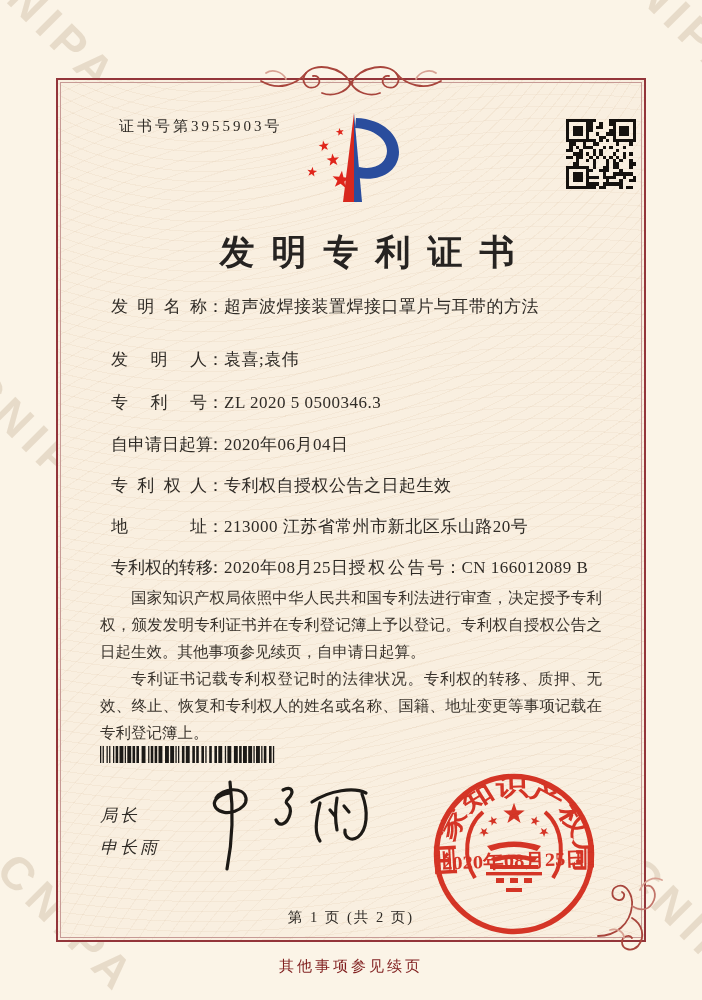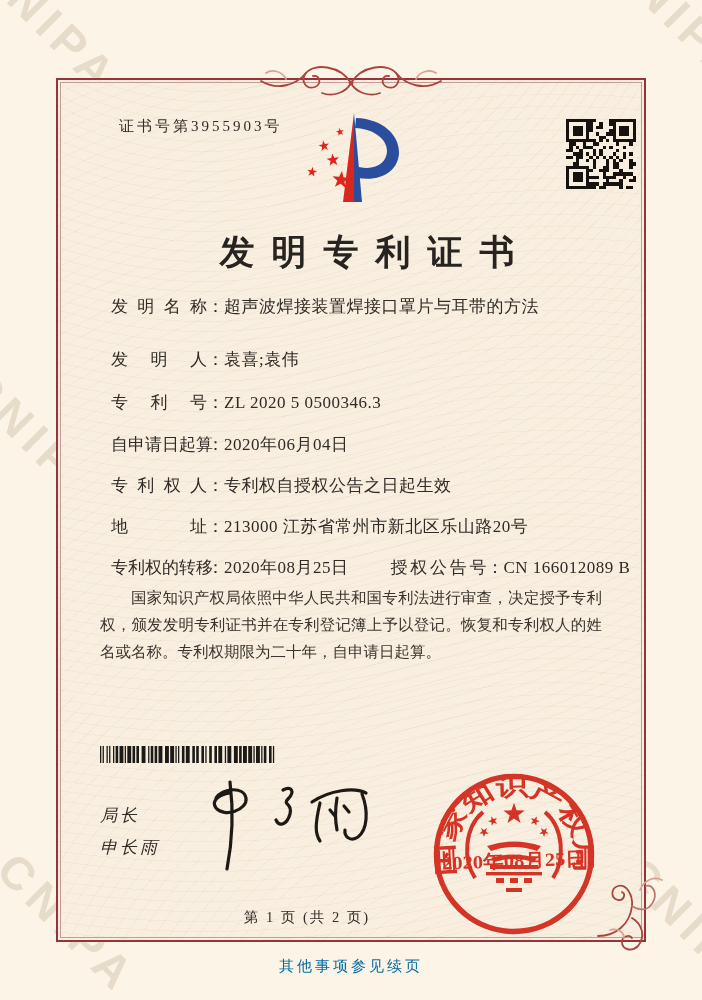--- a/index.html
+++ b/index.html
@@ -38,37 +38,37 @@
   .title{
     position:absolute;left:0;top:213px;width:702px;margin:16px;
     font-size:35px;font-weight:bold;text-align:center;
     letter-spacing:17px;text-indent:17px;color:#262321;z-index:4;
   }
   
   .row{position:absolute;left:111px;width:505px;font-size:17px;line-height:22px;z-index:4;white-space:nowrap;}
   .flabel{display:inline-block;width:96px;text-align:justify;text-align-last:justify;vertical-align:top;}
   .colon{display:inline-block;vertical-align:top;}
   .fvalue{display:inline-block;vertical-align:top;letter-spacing:.5px;}
-  .grant2{margin-left:42px;}
+  .grant2{}
   
   .body-text{
     position:absolute;left:100px;top:585px;width:502px;z-index:4;
     font-size:15.5px;line-height:1.74;text-align:justify;color:#3a342d;
   }
   .body-text p{margin:0;text-indent:2em;}
   
   .barcode{position:absolute;left:100px;top:746px;z-index:4;}
   
   .officer{position:absolute;left:100px;top:804px;z-index:4;font-size:17px;letter-spacing:3px;}
   .officer div{margin-bottom:9px;font-style:italic;}
   .signature{position:absolute;left:186px;top:772px;z-index:5;}
   .seal{position:absolute;left:428px;top:766px;z-index:6;opacity:.93;mix-blend-mode:multiply;}
   
-  .page-info{position:absolute;left:0;top:908px;width:614px;text-align:center;font-size:14.5px;letter-spacing:2px;z-index:4;}
-  .note{position:absolute;left:0;top:957px;width:702px;text-align:center;font-size:15px;letter-spacing:3px;color:#0369a1;z-index:4;}
+  .page-info{position:absolute;left:0;top:908px;width:614px;text-align:center;font-size:14.5px;letter-spacing:2px;z-index:4;padding-left:44px;}
+  .note{position:absolute;left:0;top:957px;width:702px;text-align:center;font-size:15px;letter-spacing:3px;color:#7f1d1d;z-index:4;}
 </style>
 </head>
 <body>
 
 <span class="wm" style="left:-38px;top:-4px">CNIPA</span>
 <span class="wm" style="left:590px;top:-12px">CNIPA</span>
 <span class="wm" style="left:432px;top:300px">CNIPA</span>
 <span class="wm" style="left:-52px;top:412px">CNIPA</span>
 <span class="wm" style="left:-20px;top:896px">CNIPA</span>
 <span class="wm" style="left:606px;top:900px">CNIPA</span>
@@ -363,21 +363,22 @@
   <span class="flabel">专利权人</span><span class="colon">：</span><span class="fvalue">专利权自授权公告之日起生效</span>
 </div>
 <div class="row" style="top:516px">
   <span class="flabel">地址</span><span class="colon">：</span><span class="fvalue">213000 江苏省常州市新北区乐山路20号</span>
 </div>
 <div class="row" style="top:557px">
   <span class="flabel">专利权的转移</span><span class="colon">：</span><span class="fvalue">2020年08月25日</span><span class="flabel grant2">授权公告号</span><span class="colon">：</span><span class="fvalue">CN 166012089 B</span>
 </div>
 
 <div class="body-text">
-  <p>国家知识产权局依照中华人民共和国专利法进行审查，决定授予专利权，颁发发明专利证书并在专利登记簿上予以登记。恢复和专利权人的姓名或名称。专利权期限为二十年，自申请日起算。</p>
+  <p>国家知识产权局依照中华人民共和国专利法进行审查，决定授予专利权，颁发发明专利证书并在专利登记簿上予以登记。专利权自授权公告之日起生效。其他事项参见续页，自申请日起算。</p>
+  <p>专利证书记载专利权登记时的法律状况。专利权的转移、质押、无效、终止、恢复和专利权人的姓名或名称、国籍、地址变更等事项记载在专利登记簿上。</p>
 </div>
 
 <svg class="barcode" width="180" height="18" viewBox="0 0 180 18">
   <g id="barcode-bars" fill="#1c1a17">
       <rect x="0.00" y="0" width="1.30" height="17"></rect>
       <rect x="2.60" y="0" width="1.30" height="17"></rect>
       <rect x="6.50" y="0" width="1.30" height="17"></rect>
       <rect x="9.10" y="0" width="1.30" height="17"></rect>
       <rect x="13.00" y="0" width="1.30" height="17"></rect>
       <rect x="15.60" y="0" width="2.60" height="17"></rect>

